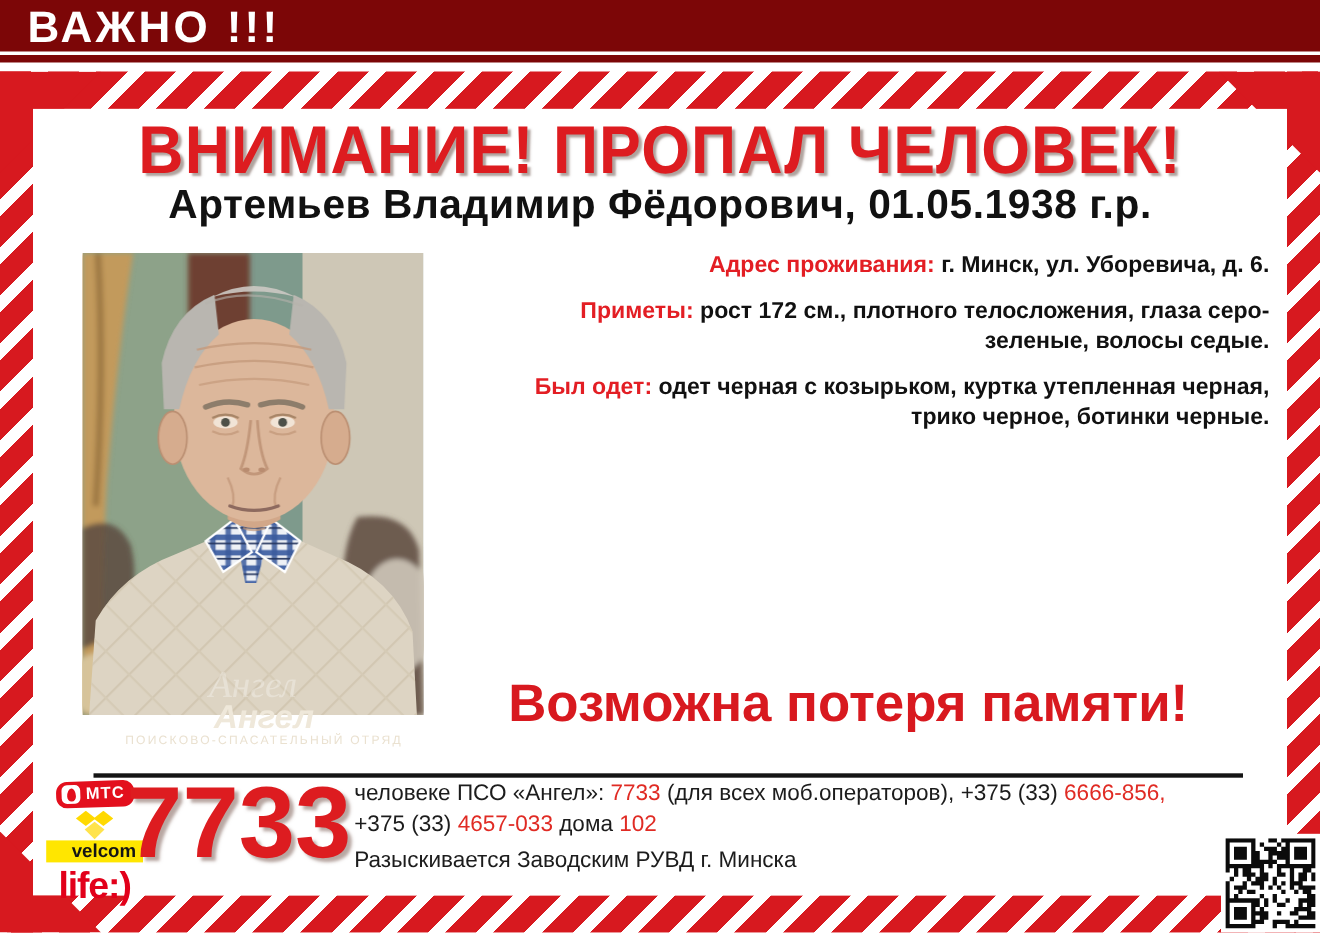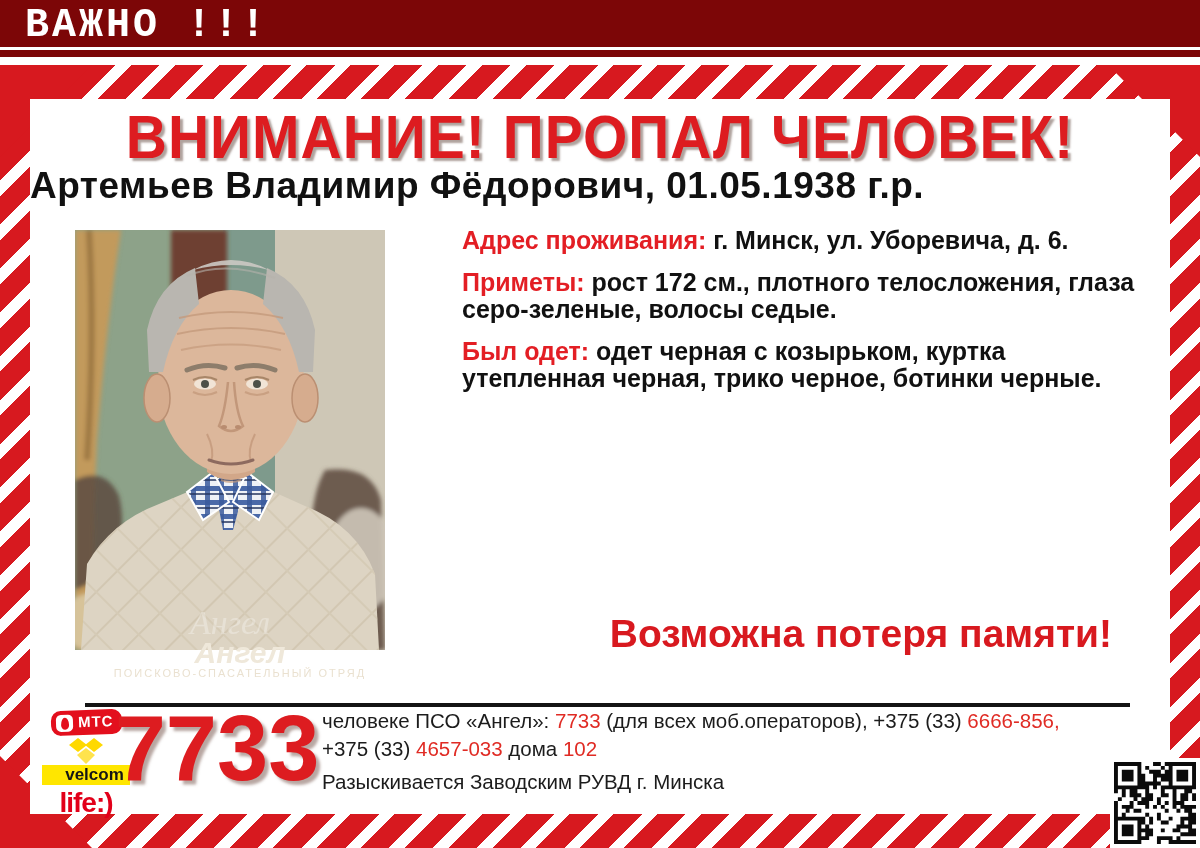--- a/index.html
+++ b/index.html
@@ -1,21 +1,21 @@
 <!DOCTYPE html>
 <html><head>
 <meta charset="utf-8">
 <style>
   html,body{margin:0;padding:0;background:#fff;}
   .poster{
     position:relative;width:1200px;height:848px;overflow:hidden;background:#fff;
     font-family:"Liberation Sans","DejaVu Sans",sans-serif;
   }
   
-  .band-maroon{position:absolute;left:0;top:0;width:100%;height:47px;background:#7c0607;font-family:Liberation Mono, monospace;}
+  .band-maroon{position:absolute;left:0;top:0;width:100%;height:47px;background:#7c0607;}
   .banner-text{
     position:absolute;left:25px;top:3px;color:#fff;font-size:40px;font-weight:900;
     letter-spacing:3px;white-space:pre;
   }
   .line-white1{position:absolute;left:0;top:47px;width:100%;height:3px;background:#fff;}
   .line-maroon{position:absolute;left:0;top:50px;width:100%;height:7px;background:#7c0607;}
   .line-white2{position:absolute;left:0;top:57px;width:100%;height:8px;background:#fff;}
   
   .stripes{background:repeating-linear-gradient(135deg,#d7191f 0,#d7191f 20px,#ffffff 20px,#ffffff 31px);}
   .frame-top{position:absolute;left:0;top:65px;width:100%;height:34px;}
@@ -29,53 +29,53 @@
   .corner-br{right:0;top:756px;clip-path:polygon(100% 0,100% 100%,0 100%);}
   
   .content{position:absolute;left:30px;top:99px;right:30px;bottom:34px;background:#fff;}
   .title{
     position:absolute;left:0;top:2px;width:100%;text-align:center;margin:0;
     color:#dd1c20;font-size:57px;font-weight:900;letter-spacing:1px;
     transform:scaleY(1.08);transform-origin:center top;
     text-shadow:3px 3px 2px rgba(95,70,60,.5);white-space:nowrap;
   }
   .subtitle{
-    position:absolute;left:0;top:66px;width:100%;text-align:left;margin:0;
+    position:absolute;left:0;top:66px;width:100%;text-align:center;margin:0;
     color:#111;font-size:37px;font-weight:700;letter-spacing:0.5px;white-space:nowrap;
   }
   
   .photo{position:absolute;left:45px;top:131px;width:310px;height:420px;overflow:hidden;}
   .photo svg{display:block;}
   .photo-watermark{position:absolute;left:55px;top:540px;width:310px;text-align:center;pointer-events:none;}
   .wm-big{font-size:30px;font-style:italic;font-weight:700;color:#efe8da;line-height:28px;}
   .wm-small{font-size:11px;font-weight:400;letter-spacing:2px;color:#eae1d0;}
   
   .info{position:absolute;left:432px;top:128px;width:692px;}
-  .info p{margin:0 0 15px 0;font-size:25px;line-height:27px;font-weight:700;color:#111;}
+  .info p{margin:0 0 15px 0;font-size:21px;line-height:27px;font-weight:700;color:#111;text-align:right;}
   .detail-label{color:#e31e24;font-weight:700;}
   .memory-warning{
-    position:absolute;left:432px;top:513px;width:650px;text-align:right;
-    color:#d8191f;font-size:39px;font-weight:800;white-space:nowrap;
+    position:absolute;left:432px;top:513px;width:650px;text-align:left;
+    color:#d8191f;font-size:48px;font-weight:800;white-space:nowrap;
   }
   
   .separator{position:absolute;left:55px;top:604px;width:1045px;height:4px;background:#141414;}
   .logos{position:absolute;left:6px;top:611px;width:100px;text-align:center;}
   .mts-logo{
     display:inline-block;background:#e30f1d;color:#fff;border-radius:10px;
     padding:3px 8px 4px 5px;font-size:15px;font-weight:800;transform:rotate(-2deg);
     letter-spacing:1px;
   }
   .mts-egg-box{display:inline-block;vertical-align:-4px;width:17px;height:17px;background:#fff;border-radius:5px;position:relative;margin-right:5px;}
   .mts-egg{position:absolute;left:4.5px;top:2.5px;width:8px;height:12px;background:#e30f1d;border-radius:50% 50% 50% 50%/62% 62% 40% 40%;}
   .velcom-heart{display:block;margin:3px auto 0 auto;width:34px;height:27px;}
   .velcom-bar{
     display:inline-block;background:#ffe600;color:#151515;font-size:17px;font-weight:800;
     padding:1px 6px 2px 23px;letter-spacing:0;line-height:17px;
   }
-  .life-logo{margin-top:2px;color:#e2001a;font-size:28px;font-weight:800;letter-spacing:-1px;}
+  .life-logo{margin-top:2px;color:#e2001a;font-size:34px;font-weight:800;letter-spacing:-1px;}
   .short-number{
     position:absolute;left:72px;top:600px;width:230px;text-align:center;
     color:#dd1c20;font-size:92px;font-weight:900;line-height:98px;
     text-shadow:4px 4px 3px rgba(125,95,85,.55);
   }
   .contact{position:absolute;left:292px;top:608px;width:810px;color:#1c1c1c;font-size:20.5px;line-height:28px;font-weight:400;}
   .contact .red{color:#e02b24;}
   .searched-by{margin-top:5px;font-size:20.5px;color:#1c1c1c;}
   
   .qr{position:absolute;right:0;bottom:0;width:90px;height:90px;background:#fff;padding:0;z-index:5;display:flex;align-items:center;justify-content:center;}

